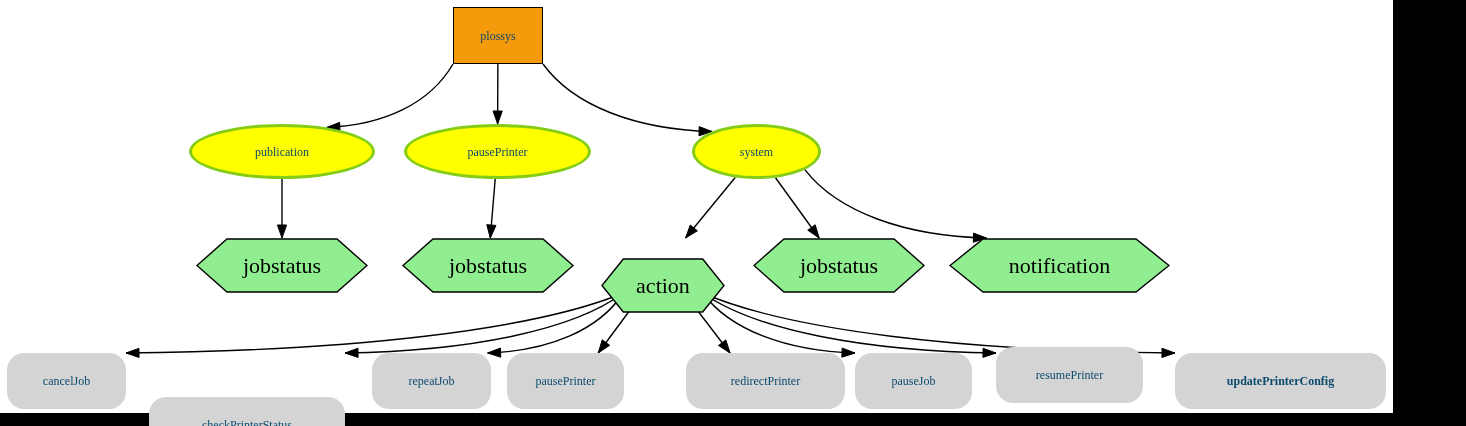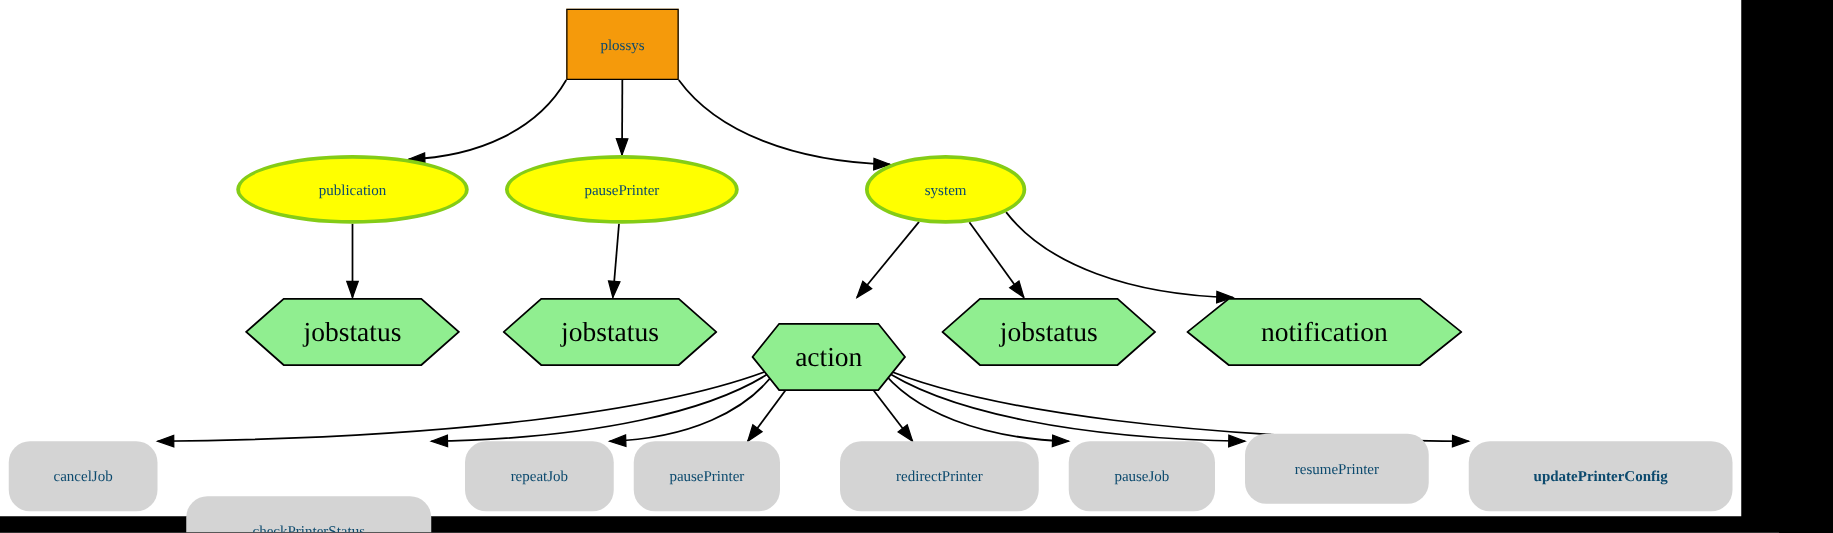--- a/index.html
+++ b/index.html
@@ -158,19 +158,19 @@
         <div class="node-hex-wrap" style="left: 949px; top: 238px; width: 221px; height: 55px;">
           <svg width="221" height="55" viewBox="0 0 221 55">
             <polygon points="34,1 187,1 220,27.5 187,54 34,54 1,27.5" fill="#90ee90" stroke="#000000" stroke-width="1.4"></polygon>
           </svg>
           <div class="node-hex-label">notification</div>
         </div>
         <div class="node node-box" style="left: 7px; top: 353px; width: 119px; height: 56px;">cancelJob</div>
         <div class="node node-box" style="left: 149px; top: 353px; width: 196px; height: 56px; margin-top: 44px;">checkPrinterStatus</div>
         <div class="node node-box" style="left: 372px; top: 353px; width: 119px; height: 56px;">repeatJob</div>
         <div class="node node-box" style="left: 507px; top: 353px; width: 117px; height: 56px;">pausePrinter</div>
-        <div class="node node-box" style="left: 672px; top: 353px; width: 159px; height: 56px;">redirectPrinter</div>
+        <div class="node node-box" style="left: 686px; top: 353px; width: 159px; height: 56px;">redirectPrinter</div>
         <div class="node node-box" style="left: 855px; top: 353px; width: 117px; height: 56px;">pauseJob</div>
         <div class="node node-box" style="left: 996px; top: 347px; width: 147px; height: 56px;">resumePrinter</div>
         <div class="node node-box" style="left: 1175px; top: 353px; width: 211px; height: 56px; font-weight: bold;">updatePrinterConfig</div>
       </div>
   </div>
 </div>
 
 </body></html>

